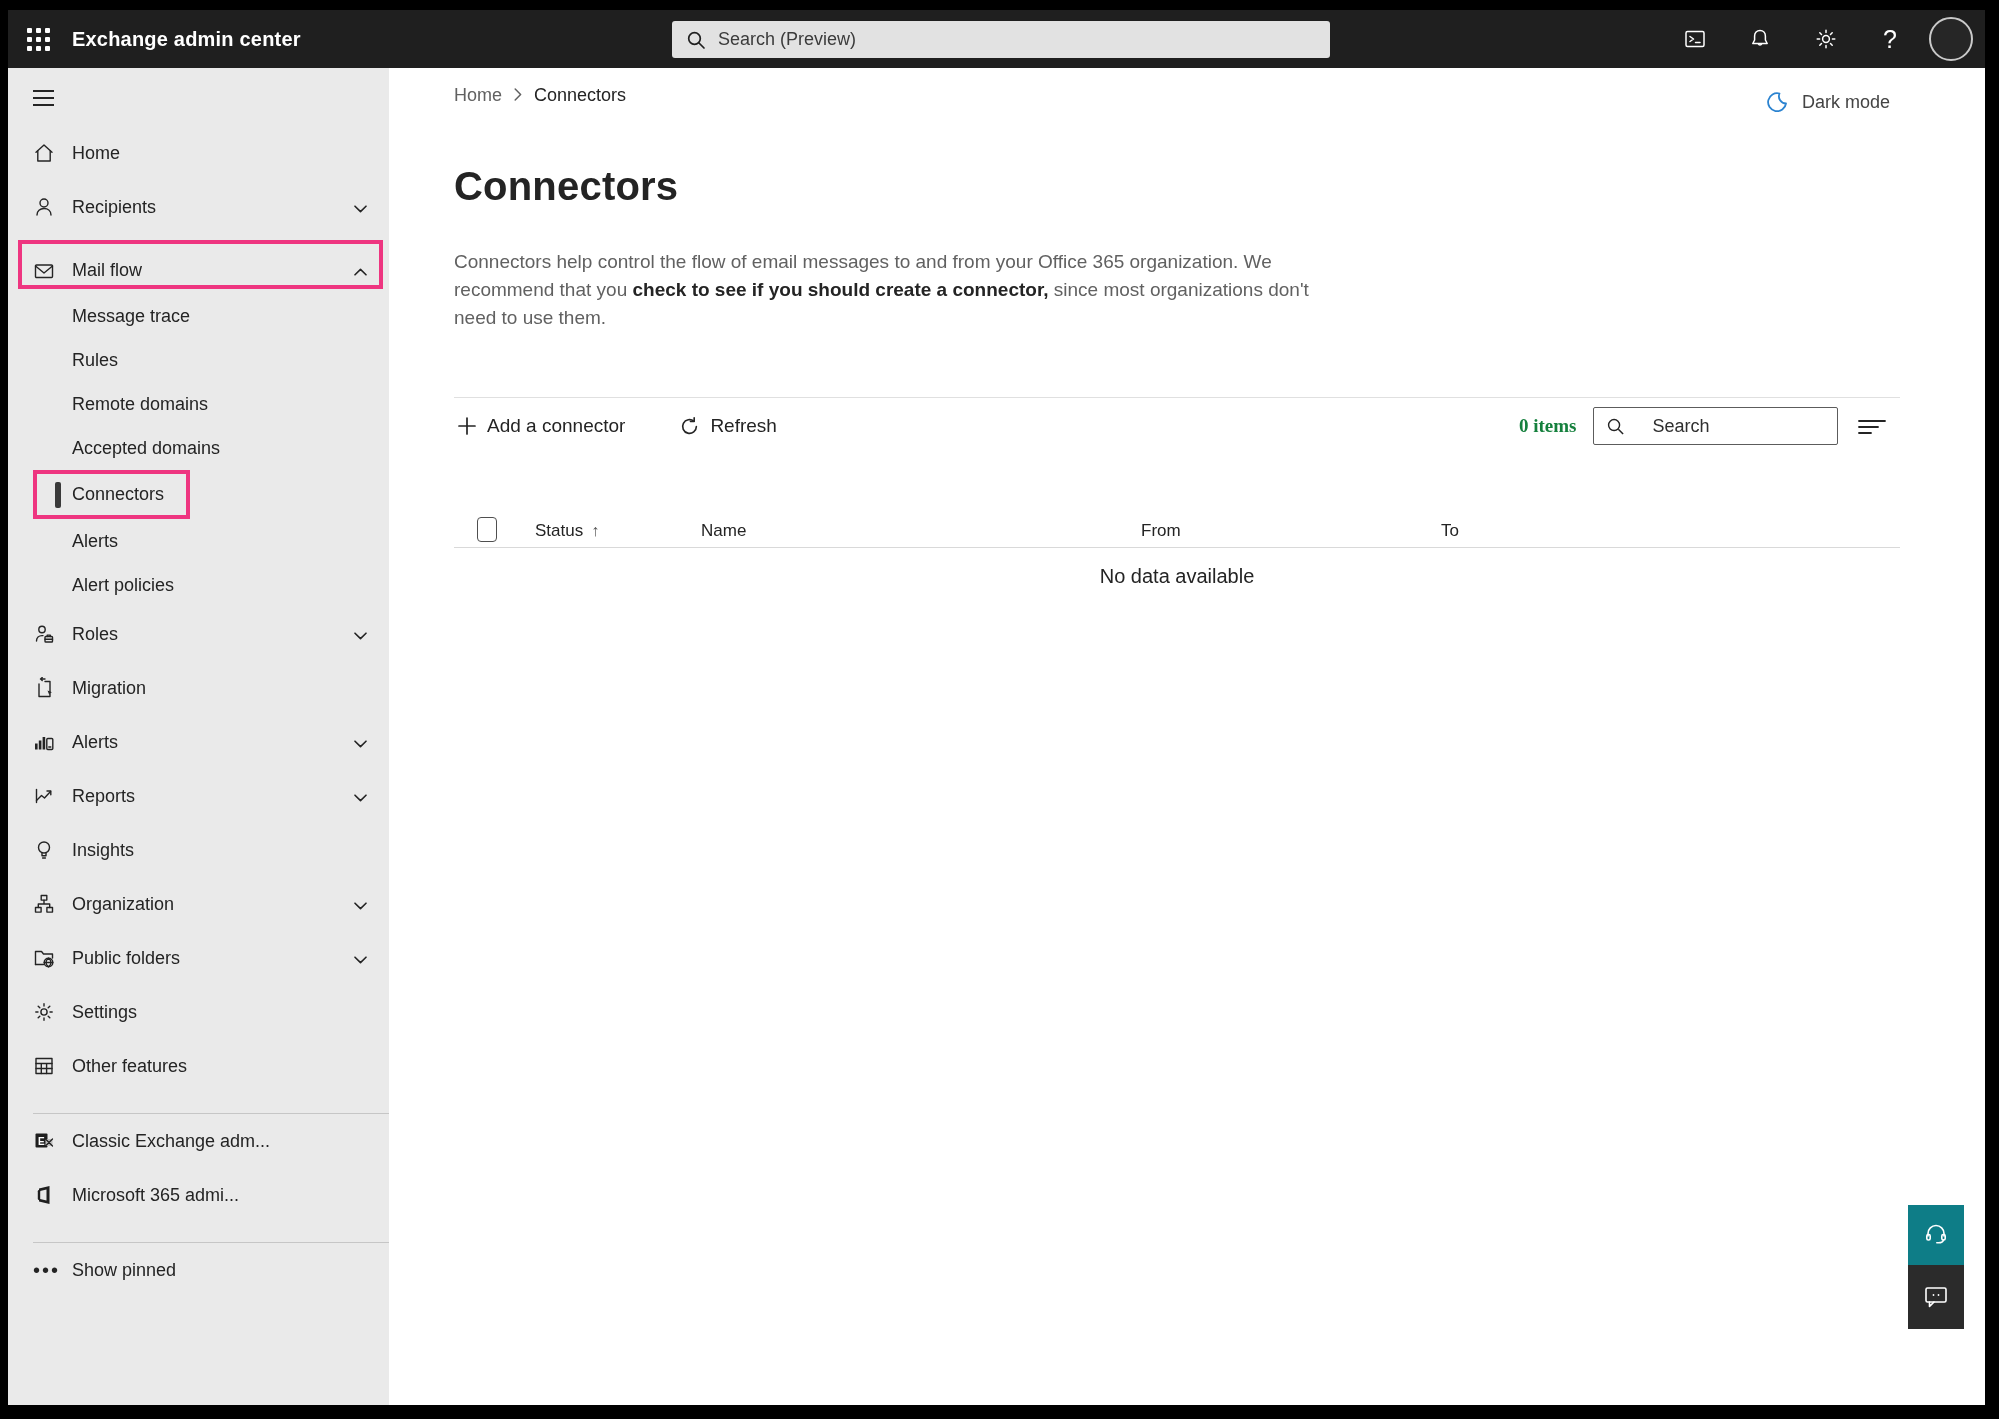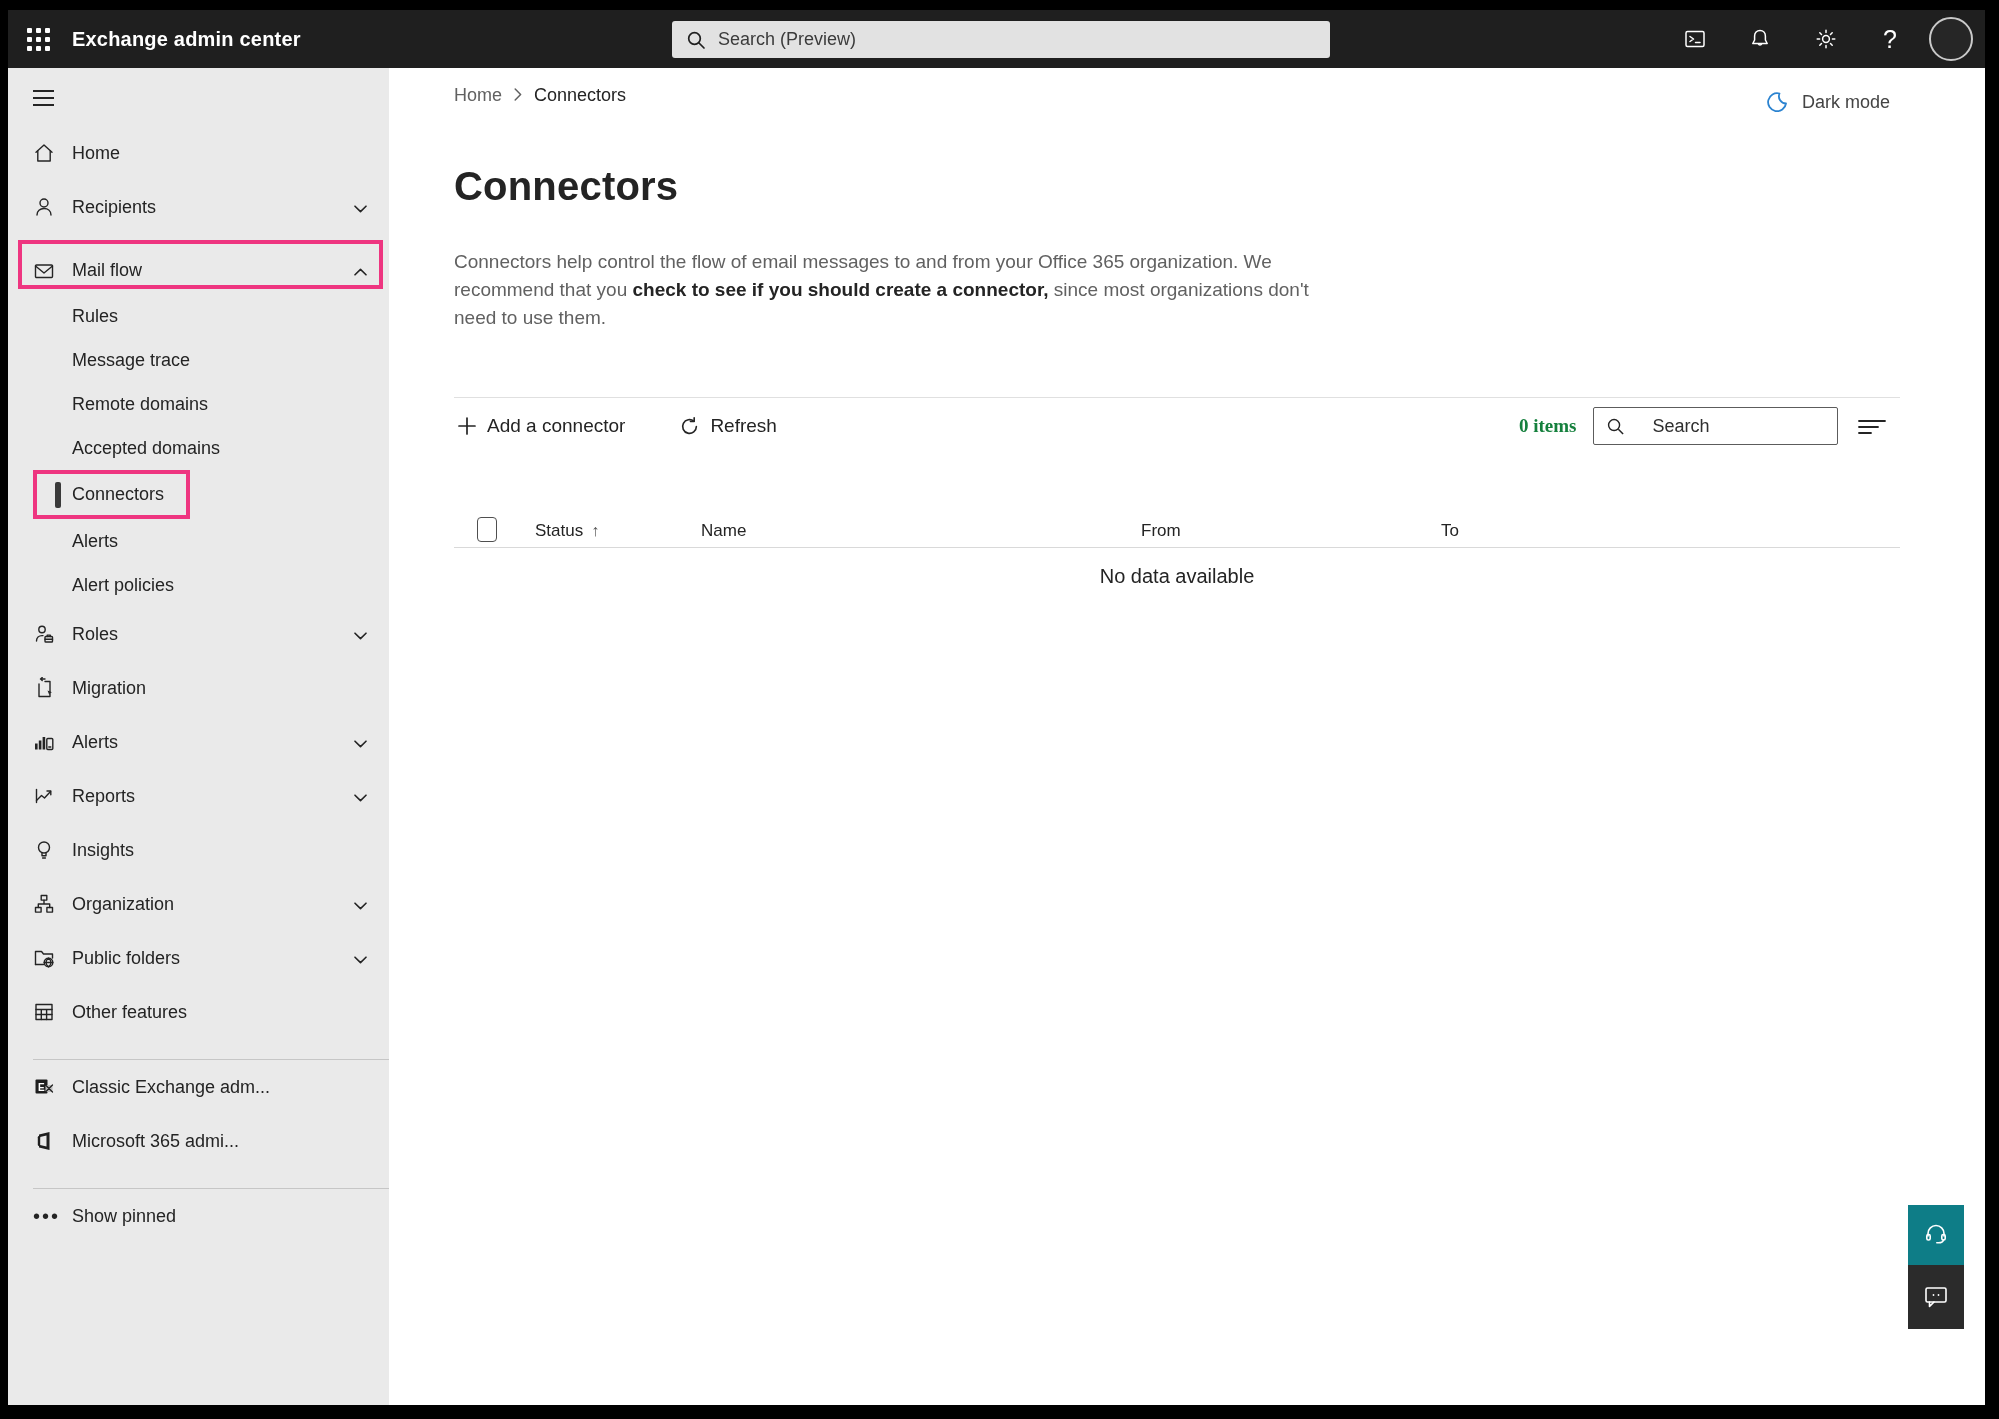--- a/index.html
+++ b/index.html
@@ -188,24 +188,24 @@
         </span>
         <span class="sb-label">Mail flow</span>
         <span class="sb-chevron chevron-up">
           <svg width="13" height="8" viewBox="0 0 13 8">
               <path d="M1 1.2 L6.5 6.6 L12 1.2"></path>
             </svg>
         </span>
       </div>
 
       <div class="sb-sub">
+          <span>Message trace</span>
+        </div>
+      <div class="sb-sub">
           <span>Rules</span>
-        </div>
-      <div class="sb-sub">
-          <span>Message trace</span>
         </div>
       <div class="sb-sub">
           <span>Remote domains</span>
         </div>
       <div class="sb-sub">
           <span>Accepted domains</span>
         </div>
 
       <div class="sb-sub-selected-wrap">
         <div class="sb-sub-selected">
@@ -320,20 +320,29 @@
             </svg>
         </span>
         <span class="sb-label">Public folders</span>
         <span class="sb-chevron chevron-down">
           <svg width="13" height="8" viewBox="0 0 13 8">
               <path d="M1 1.2 L6.5 6.6 L12 1.2"></path>
             </svg>
         </span>
       </div>
 
+      <div class="sb-row">
+        <span class="sb-icon">
+          <svg width="22" height="22" viewBox="0 0 22 22">
+              <circle cx="11" cy="11" r="3.1"></circle>
+              <path d="M11 2.8 v2.2 M11 17 v2.2 M2.8 11 h2.2 M17 11 h2.2 M5.2 5.2 l1.6 1.6 M15.2 15.2 l1.6 1.6 M16.8 5.2 l-1.6 1.6 M6.8 15.2 l-1.6 1.6"></path>
+            </svg>
+        </span>
+        <span class="sb-label">Settings</span>
+      </div>
 
       <div class="sb-row">
         <span class="sb-icon">
           <svg width="22" height="22" viewBox="0 0 22 22">
               <rect x="3" y="3.5" width="16" height="15"></rect>
               <path d="M3 8.5 H19 M3 13.5 H19 M8.3 8.5 V18.5 M13.6 8.5 V18.5"></path>
             </svg>
         </span>
         <span class="sb-label">Other features</span>
       </div>

